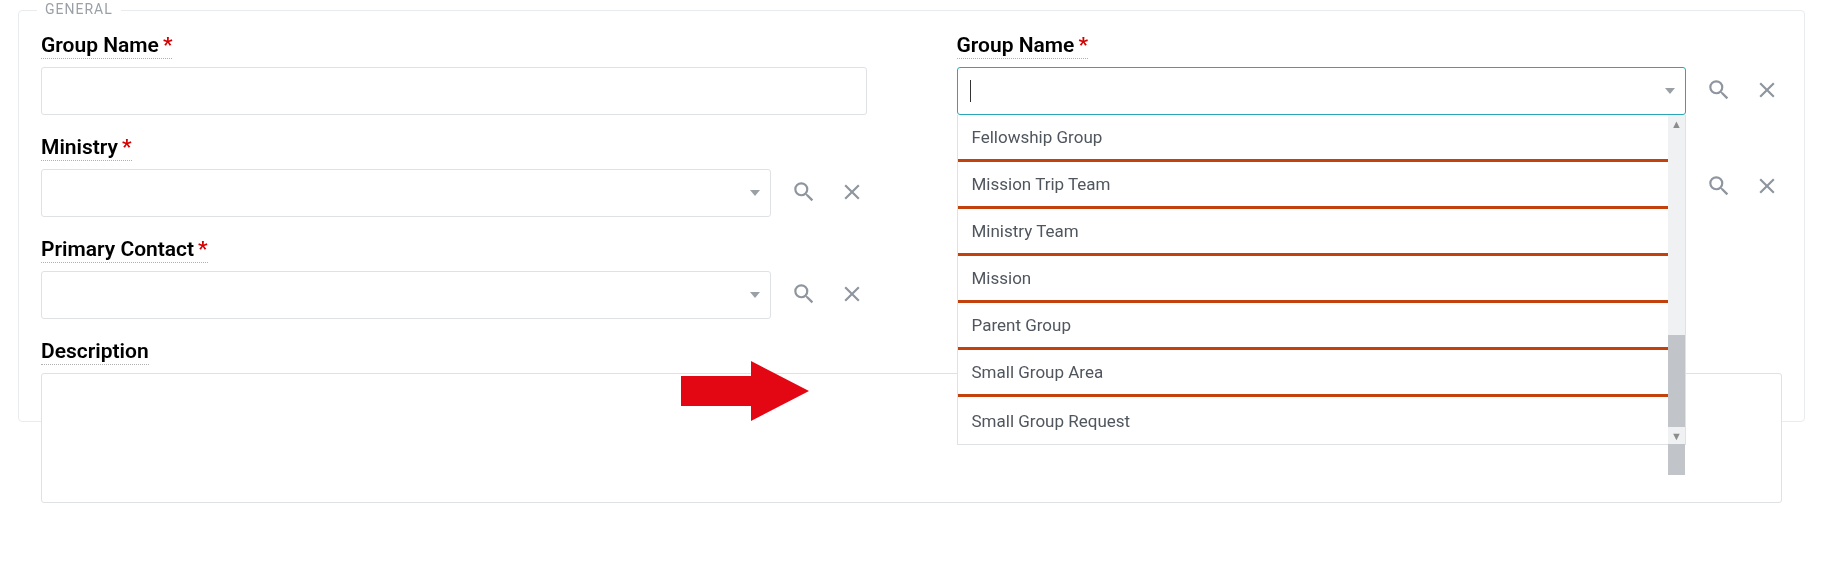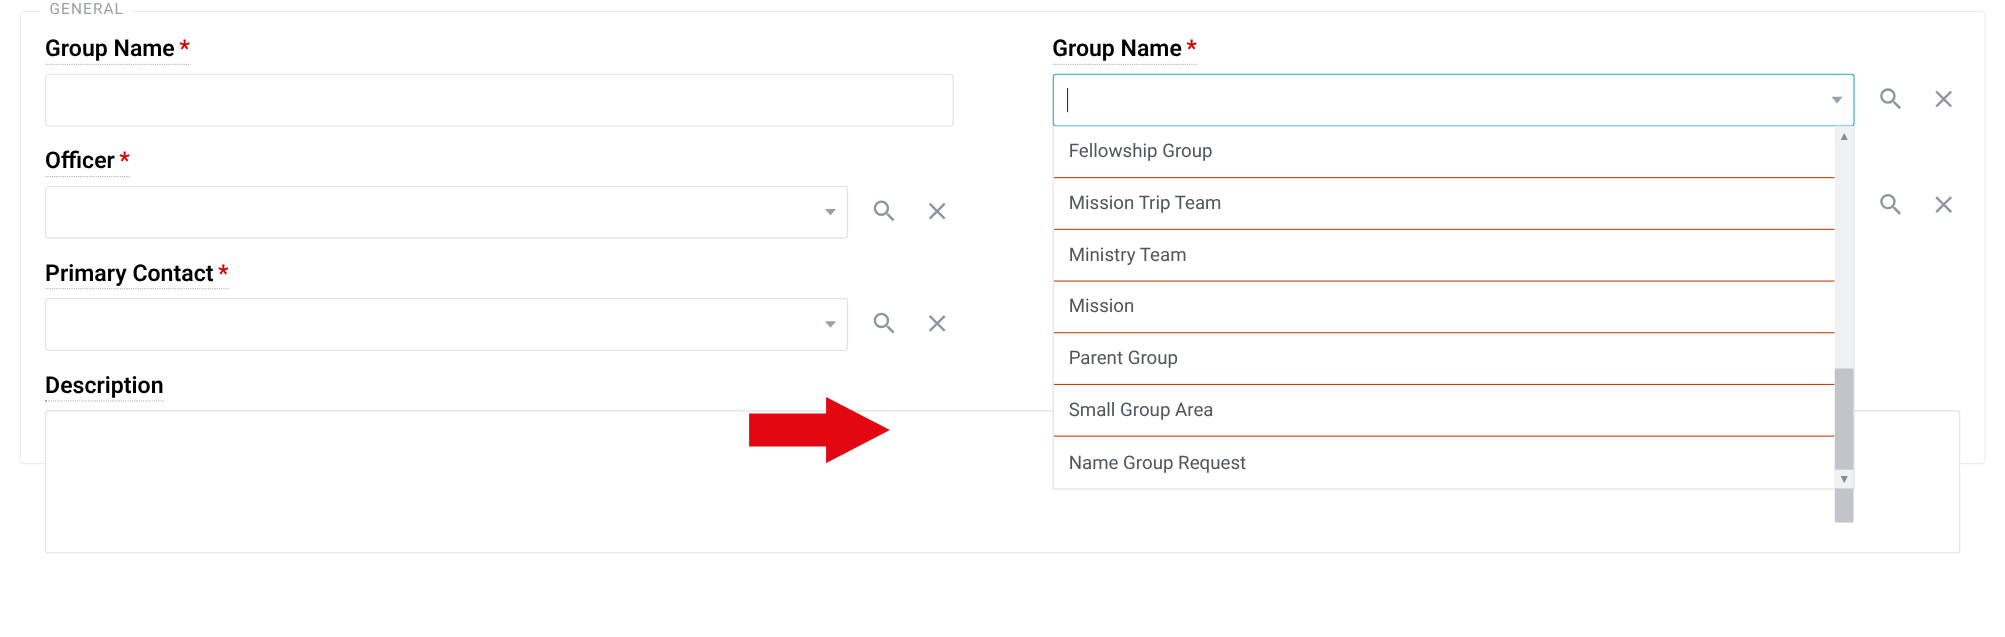--- a/index.html
+++ b/index.html
@@ -135,21 +135,21 @@
     flex: 1 1 auto;
     overflow: hidden;
   }
   .dropdown-item {
     height: 47px;
     display: flex;
     align-items: center;
     padding: 0 14px;
     font-size: 17px;
     color: #50565e;
-    border-bottom: 1px solid #c2410c;
+    border-bottom: 3px solid #c2410c;
     cursor: pointer;
   }
   .dropdown-item:last-child { border-bottom: none; }
   .dropdown-scroll {
     width: 17px;
     background: #f0f1f3;
     position: relative;
   }
   .scroll-arrow {
     width: 100%; height: 17px;
@@ -183,21 +183,21 @@
   <div class="columns">
 
     <div class="col">
 
       <div class="field">
         <label><span>Group Name</span><span class="req">*</span></label>
         <input class="input" type="text" value="" style="">
       </div>
 
       <div class="field">
-        <label><span>Officer</span><span class="req">*</span></label>
+        <label><span>Ministry</span><span class="req">*</span></label>
         <div class="combo-row">
           <div class="combo-wrap">
             <div class="combo">
               <span class="combo-content"></span>
               <span class="combo-caret"></span>
             </div>
           </div>
           <button class="icon-btn">
             <span>
               <svg viewBox="0 0 24 24">
@@ -264,21 +264,21 @@
             </div>
 
             <div class="dropdown">
               <div class="dropdown-list" id="gt-options">
                   <div class="dropdown-item">Fellowship Group</div>
                   <div class="dropdown-item">Mission Trip Team</div>
                   <div class="dropdown-item">Ministry Team</div>
                   <div class="dropdown-item">Mission</div>
                   <div class="dropdown-item">Parent Group</div>
                   <div class="dropdown-item">Small Group Area</div>
-                  <div class="dropdown-item">Name Group Request</div>
+                  <div class="dropdown-item">Small Group Request</div>
                 </div>
               <div class="dropdown-scroll">
                 <button class="scroll-arrow" style="position:absolute;top:0;">▲</button>
                 <div class="scroll-thumb" style="top:220px;height:140px;"></div>
                 <button class="scroll-arrow" style="position:absolute;bottom:0;">▼</button>
               </div>
             </div>
 
           </div>
           <button class="icon-btn">

